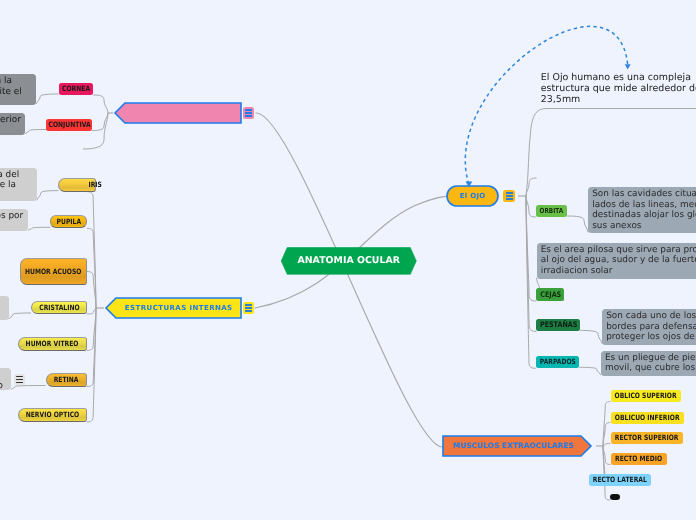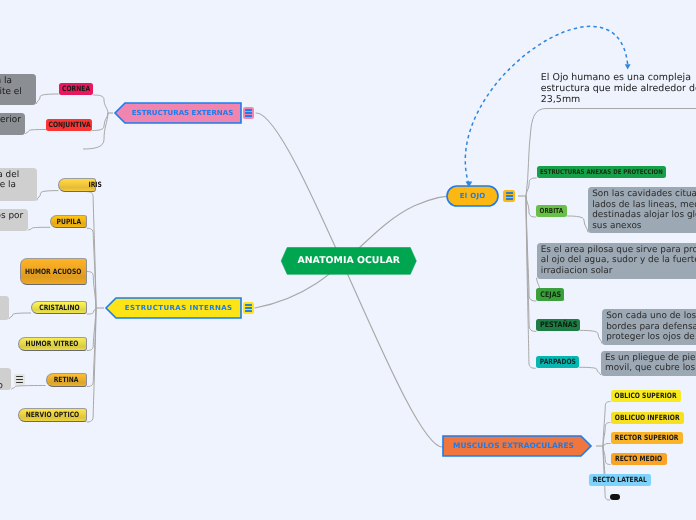--- a/index.html
+++ b/index.html
@@ -80,23 +80,20 @@
       <path d="M603,446 C603.15,445.3 605.25,445.05 605.25,444.151 C605.25,443.593 607.35,443.5 610.5,443.5" fill="none" stroke="#a8a8a8" stroke-width="1"></path>
       <path d="M603,446 C603.15,451.18 605.25,453.25 605.25,459.775 C605.25,463.825 607.35,464.5 610.5,464.5" fill="none" stroke="#a8a8a8" stroke-width="1"></path>
       <path d="M603,446 C603.15,457.06 605.25,474.25 605.25,480.775 C605.25,484.825 607.35,485.5 610.5,485.5" fill="none" stroke="#a8a8a8" stroke-width="1"></path>
       <path d="M603,446 C603.14,461.12 605.1,489.5 605.1,495.59 C605.1,499.37 607.06,500 610,500" fill="none" stroke="#a8a8a8" stroke-width="1"></path>
       <path d="M443,436 H581 L591,446 L581,456 H443 Z" fill="#f0763d" stroke="#1a7ced" stroke-width="1.6" stroke-linejoin="miter"></path>
       <path d="M287.2,247.5 H410.29999999999995 L416.29999999999995,260.9 L410.29999999999995,274.3 H287.2 L281.2,260.9 Z" fill="#00a550" stroke="#00a550" stroke-width="0.6"></path>
       <path d="M468.8,184 C438.2,85 616.7,-36.4 627.6,64" fill="none" stroke="#2e86de" stroke-width="1.5" stroke-dasharray="3.4 3.2" stroke-linecap="butt"></path>
       <path d="M465.5,181.5 L468.9,187.3 L472.3,181.5 Z" fill="#2e86de"></path>
       <path d="M624.8,64.2 L627.7,69.5 L630.6,64.2 Z" fill="#2e86de"></path>
     </svg>
-<div class="node branch" style="left: 119.5px; top: 103px; width: 126px; height: 20px; color: rgb(26, 124, 237); font-size: 7px; letter-spacing: 0.02px; font-weight: 700; text-indent: 0.02px;">
-      <span>ESTRUCTURAS EXTERNAS</span>
-    </div>
     <div class="iconbox" style="left: 243px; top: 107px; width: 11px; height: 12px; background: rgb(240, 134, 175);">
       <i style="background: rgb(26, 124, 237);"></i>
       <i style="background: rgb(26, 124, 237);"></i>
       <i style="background: rgb(26, 124, 237);"></i>
     </div>
     <div class="note" style="top: 74px; height: 31px; width: 195px; right: 659.8px; background: rgb(139, 142, 146); color: rgb(26, 26, 26);">
       <div>Es una membrana transparente en la</div>
       <div>porcion anterior del ojo, que delimite el</div>
     </div>
     <div class="node chip" style="left: 58.7px; top: 83px; width: 34.5px; height: 12px; background: rgb(232, 24, 94); color: rgb(26, 26, 26);">
@@ -119,21 +116,21 @@
     <div class="note" style="top: 167.7px; height: 33.7px; width: 201.4px; right: 659.3px; background: rgb(207, 207, 207); color: rgb(26, 26, 26);">
       <div>Es la membrana circular y coloreada del</div>
       <div>ojo que separa la camara anterior de la</div>
     </div>
     <div class="node chip pill" style="left: 58.4px; top: 178px; width: 28.1px; height: 13.6px; background: linear-gradient(rgb(255, 217, 66) 0%, rgb(244, 201, 61) 42%, rgb(227, 187, 57) 72%, rgb(246, 203, 62) 100%); color: rgb(26, 26, 26); padding-left: 36px;">
       <span>IRIS</span>
     </div>
     <div class="note" style="top: 208.9px; height: 22.4px; width: 215.3px; right: 667.8px; background: rgb(207, 207, 207); color: rgb(26, 26, 26);">
       <div>Es el orificio por donde penetran los rayos por</div>
     </div>
-    <div class="node chip pill" style="left: 50.2px; top: 215px; width: 36.7px; height: 13.3px; background: linear-gradient(rgb(255, 196, 19) 0%, rgb(243, 182, 17) 42%, rgb(226, 169, 16) 72%, rgb(245, 183, 18) 100%); color: rgb(26, 26, 26);">
+    <div class="node chip pill" style="left: 50.2px; top: 215px; width: 36.7px; height: 13.3px; background: linear-gradient(rgb(255, 196, 19) 0%, rgb(243, 182, 17) 42%, rgb(226, 169, 16) 72%, rgb(245, 183, 18) 100%); color: rgb(26, 26, 26); border-radius: 6px;">
       <span>PUPILA</span>
     </div>
     <div class="node chip pill" style="left: 20px; top: 258px; width: 67px; height: 27px; background: linear-gradient(rgb(255, 179, 37) 0%, rgb(238, 166, 35) 42%, rgb(221, 155, 32) 72%, rgb(240, 168, 35) 100%); color: rgb(26, 26, 26);">
       <span>HUMOR ACUOSO</span>
     </div>
     <div class="note" style="top: 296.4px; height: 23.6px; width: 225px; right: 687.2px; background: rgb(207, 207, 207); color: rgb(26, 26, 26);">
       <div>Es una lente biconvexa situada detras del iris</div>
       <div>que enfoca la luz en la retina</div>
     </div>
     <div class="node chip pill" style="left: 31px; top: 300.5px; width: 56px; height: 13.5px; background: linear-gradient(rgb(255, 245, 81) 0%, rgb(237, 227, 75) 42%, rgb(220, 212, 70) 72%, rgb(239, 230, 76) 100%); color: rgb(26, 26, 26);">
@@ -157,23 +154,20 @@
     <div class="node chip pill" style="left: 17.8px; top: 408px; width: 68.8px; height: 14px; background: linear-gradient(rgb(255, 228, 69) 0%, rgb(238, 211, 64) 42%, rgb(221, 197, 60) 72%, rgb(240, 213, 65) 100%); color: rgb(26, 26, 26);">
       <span>NERVIO OPTICO</span>
     </div>
     <div class="node branch" style="left: 447px; top: 186px; width: 51px; height: 20px; color: rgb(26, 124, 237); font-size: 7px; letter-spacing: 0.3px; font-weight: 700; text-indent: 0.3px;">
       <span>El OJO</span>
     </div>
     <div class="iconbox" style="left: 503px; top: 190px; width: 12px; height: 12px; background: rgb(253, 183, 19);">
       <i style="background: rgb(43, 127, 212);"></i>
       <i style="background: rgb(43, 127, 212);"></i>
       <i style="background: rgb(43, 127, 212);"></i>
-    </div>
-    <div class="node chip" style="left: 536.6px; top: 166px; width: 129.7px; height: 12px; background: rgb(23, 160, 74); color: rgb(18, 48, 15); font-size: 6.59px;">
-      <span>ESTRUCTURAS ANEXAS DE PROTECCION</span>
     </div>
     <div class="note" style="top: 186.9px; height: 46.5px; width: 185px; left: 588px; background: rgb(156, 168, 180); color: rgb(43, 43, 43);">
       <div>Son las cavidades cituadas a los</div>
       <div>lados de las lineas, media de la cara</div>
       <div>destinadas alojar los globos oculares y</div>
       <div>sus anexos</div>
     </div>
     <div class="node chip" style="left: 535.8px; top: 205px; width: 31.4px; height: 12px; background: rgb(106, 191, 75); color: rgb(23, 48, 12); font-size: 6.95px;">
       <span>ORBITA</span>
     </div>

